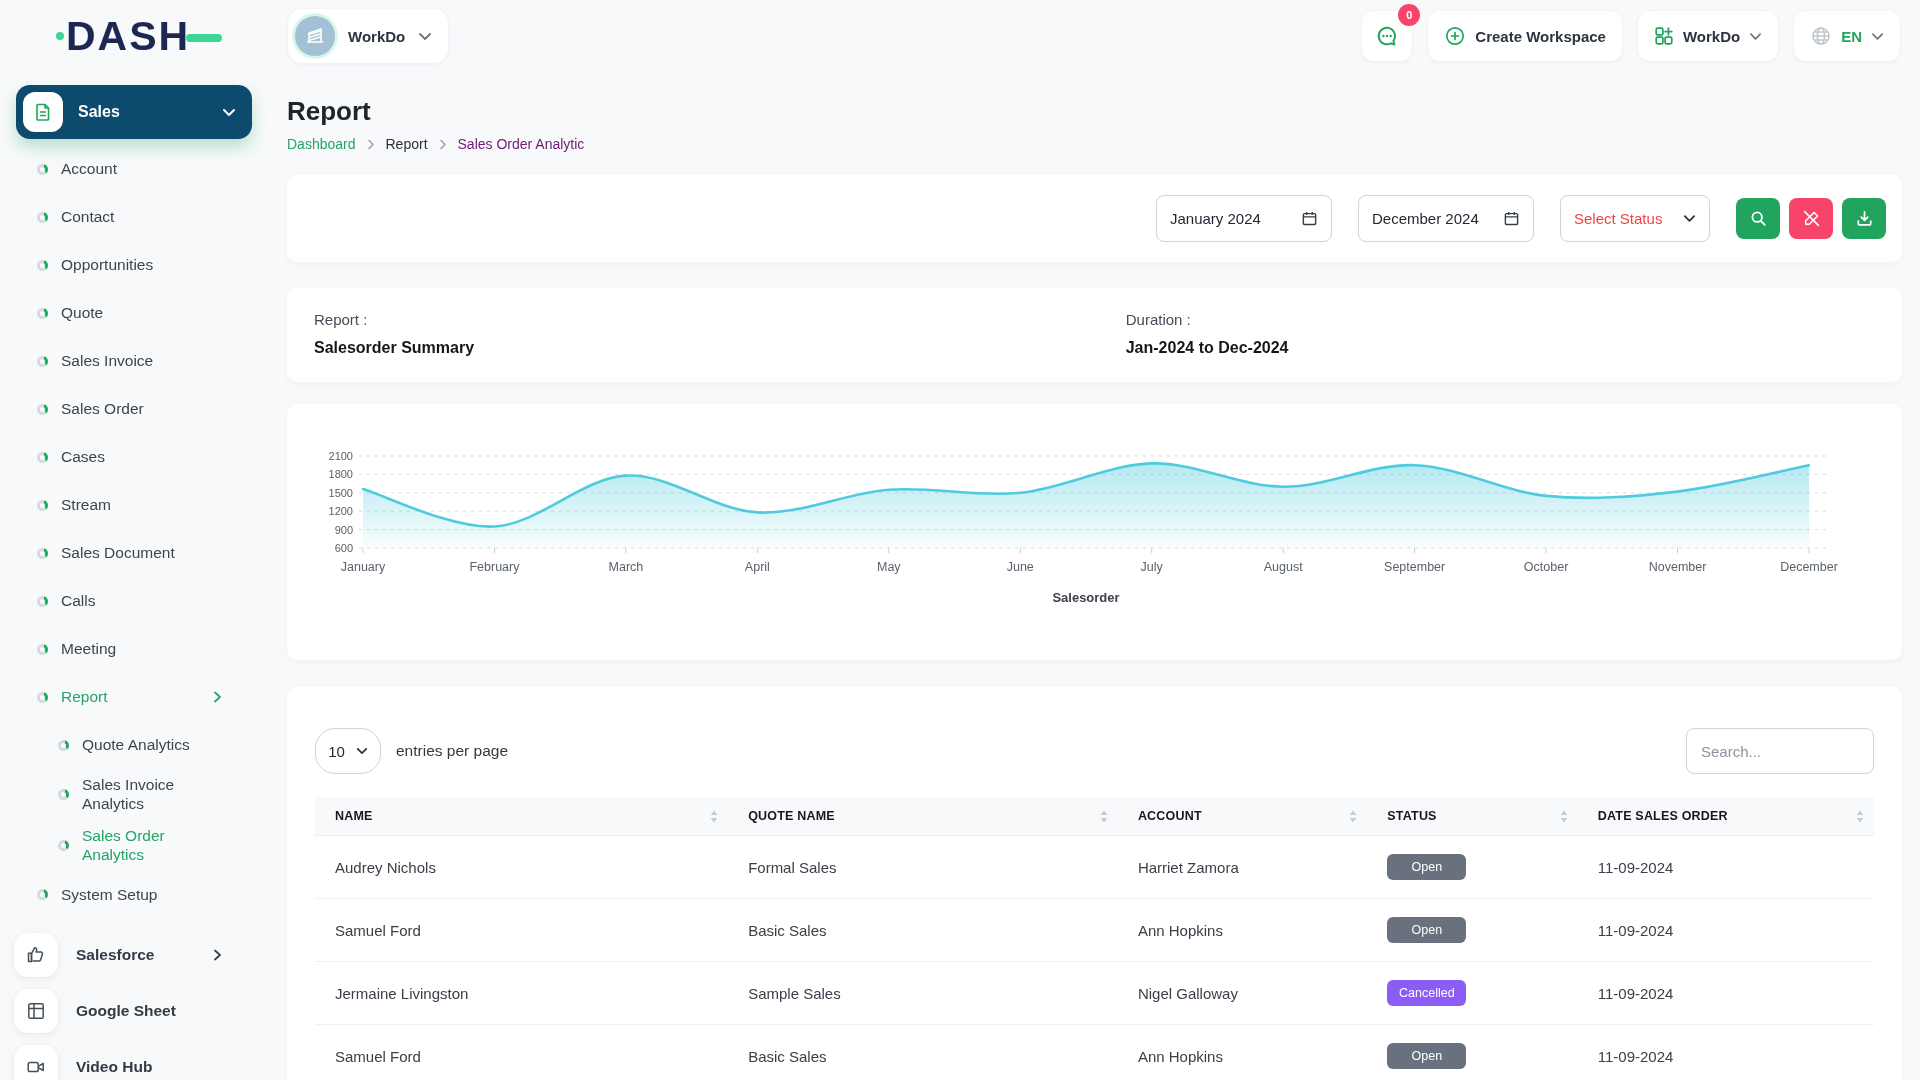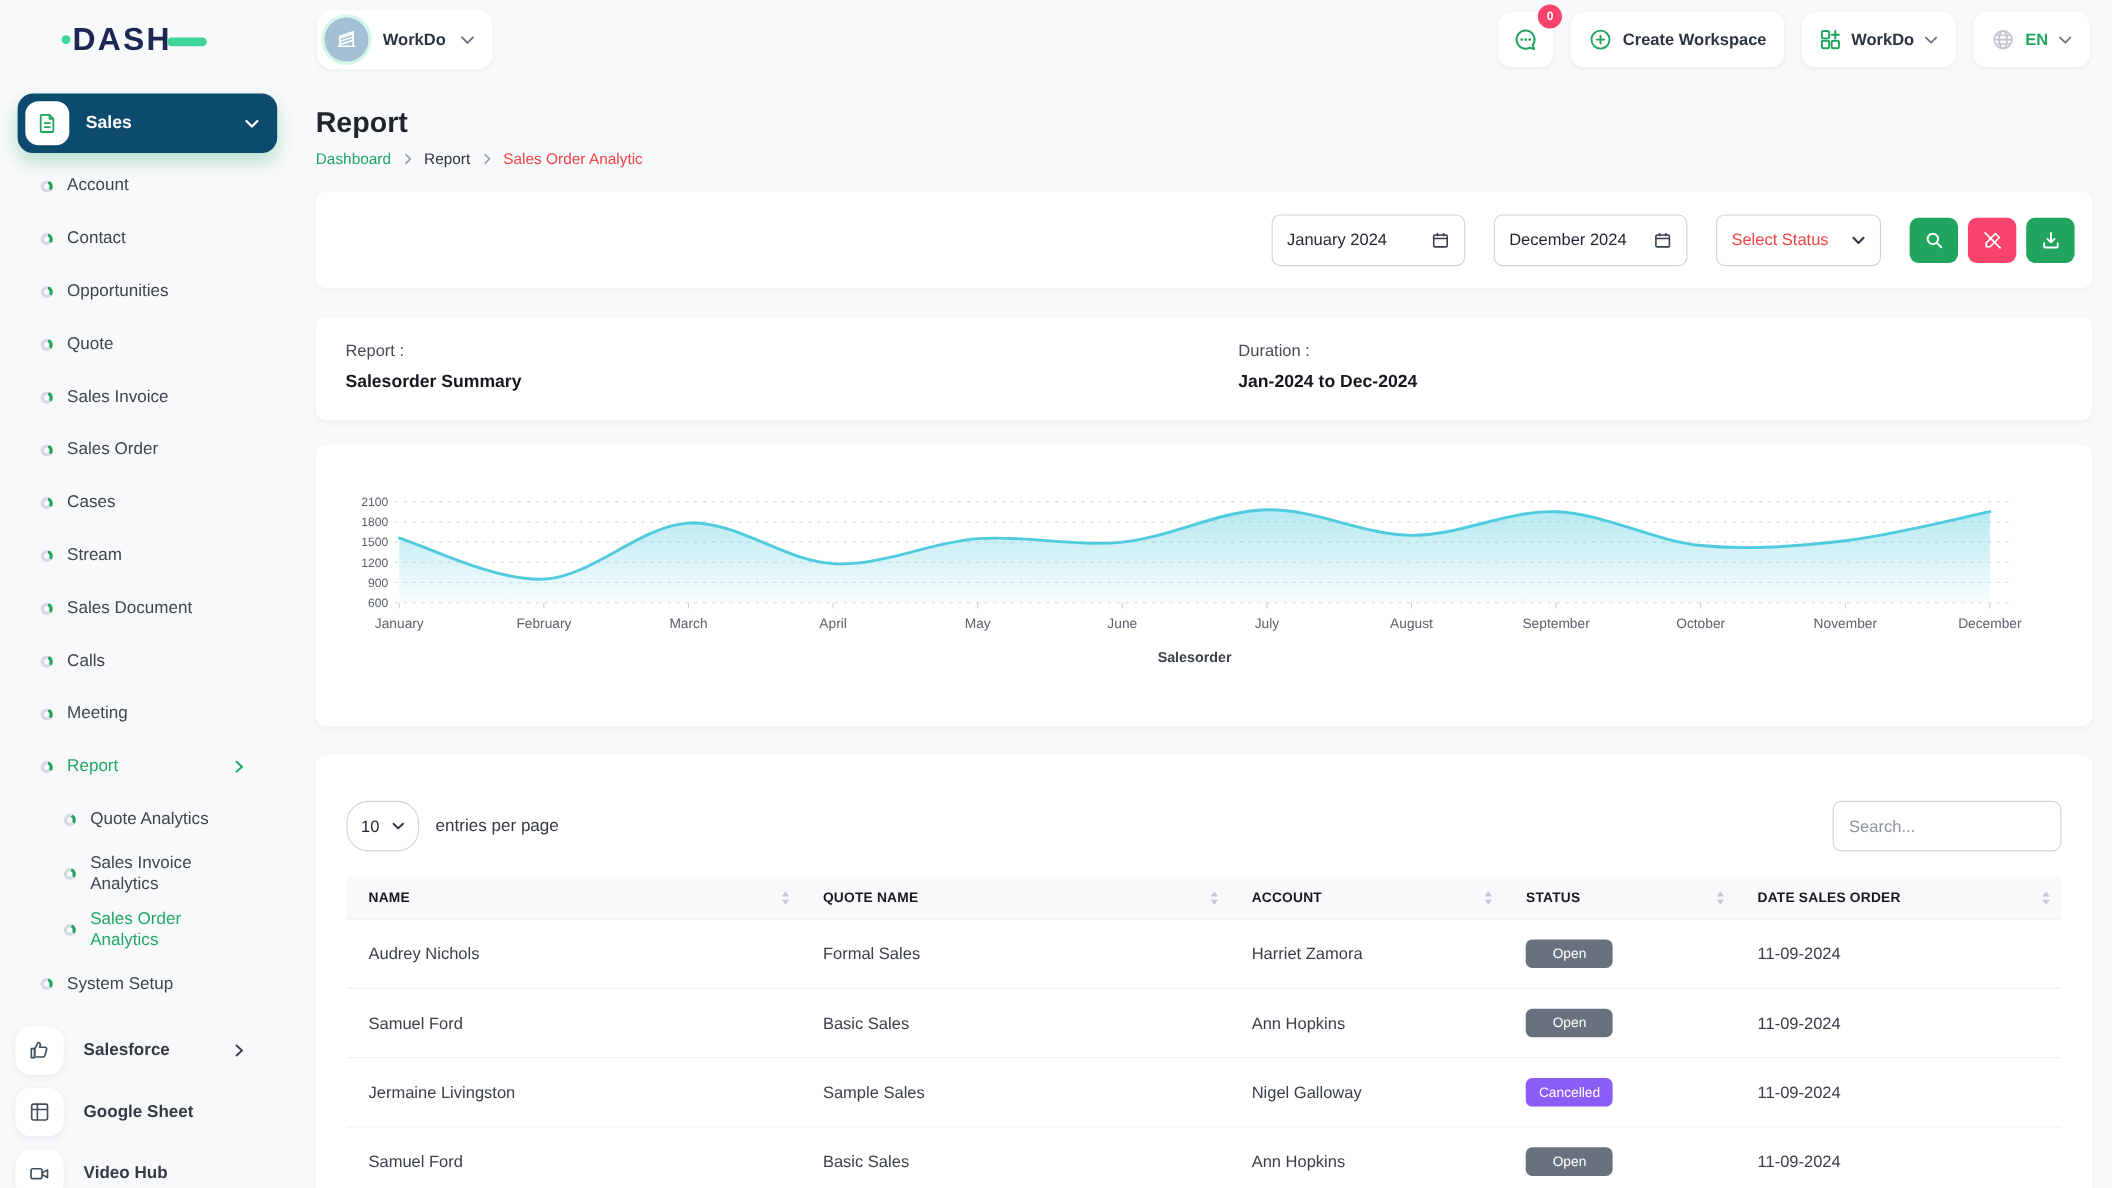--- a/index.html
+++ b/index.html
@@ -5,21 +5,21 @@
   *{box-sizing:border-box;margin:0;padding:0}
   html,body{width:1920px;height:1080px;overflow:hidden}
   body{background:#f8f9fb;font-family:"Liberation Sans",sans-serif;color:#2b3440}
   svg{display:block}
 
   
   .topbar{height:72px;display:flex;align-items:center;padding:0 20px 0 0}
   .logo-zone{width:272px;flex:none;display:flex;align-items:center;padding-left:56px}
   .logo{display:flex;align-items:center}
   .logo-dot{width:8px;height:8px;border-radius:50%;background:#3ed598;margin-right:2px}
-  .logo-text{font-size:29px;font-weight:800;letter-spacing:2px;color:#1c2752}
+  .logo-text{font-size:41px;font-weight:800;letter-spacing:2px;color:#1c2752}
   .logo-bar{width:36px;height:8px;border-radius:5px;background:#3ed598;margin-left:-4px;margin-top:4px}
   .ws-pill{margin-left:16px;height:54px;background:#fff;border:none;border-radius:14px;display:flex;align-items:center;gap:13px;padding:0 16px 0 7px;box-shadow:0 1px 4px rgba(25,35,45,.06);cursor:pointer}
   .ws-avatar{width:40px;height:40px;border-radius:50%;background:#a4c0d4;display:flex;align-items:center;justify-content:center;box-shadow:0 0 0 3px rgba(62,213,152,.22)}
   .ws-label{font-size:15px;font-weight:700;color:#2b3440}
   .top-right{margin-left:auto;display:flex;align-items:center;gap:16px}
   .icon-btn{width:50px;height:50px;background:#fff;border:none;border-radius:12px;position:relative;display:flex;align-items:center;justify-content:center;box-shadow:0 1px 4px rgba(25,35,45,.06);cursor:pointer}
   .badge-dot{position:absolute;top:-7px;right:-8px;min-width:22px;height:22px;border-radius:11px;background:#f8446b;color:#fff;font-size:11px;font-weight:700;display:flex;align-items:center;justify-content:center;padding:0 4px}
   .pill{height:50px;background:#fff;border:none;border-radius:12px;display:flex;align-items:center;gap:9px;padding:0 16px;font-size:15px;font-weight:700;color:#2b3440;box-shadow:0 1px 4px rgba(25,35,45,.06);cursor:pointer}
   .pill .en{color:#22a55e}
 
@@ -42,21 +42,21 @@
   .chev-r{position:absolute;right:50px;top:50%;transform:translateY(-50%)}
   .apps{margin-top:8px}
   .app-item{display:flex;align-items:center;gap:18px;min-height:56px;padding:6px 46px 6px 14px;position:relative;font-size:15.5px;font-weight:700;color:#333b45;cursor:pointer}
   .app-icon{flex:none;width:44px;height:44px;background:#fff;border-radius:14px;box-shadow:0 2px 7px rgba(25,35,45,.08);display:flex;align-items:center;justify-content:center}
 
   
   .page-title{font-size:26px;font-weight:700;color:#20242b;margin:10px 0 9px}
   .breadcrumb{display:flex;align-items:center;gap:11px;font-size:14px}
   .bc-link{color:#23a566;cursor:pointer}
   .bc-current{color:#2b3138}
-  .bc-muted{color:#ef4444}
+  .bc-muted{color:#701a75}
 
   
   .card{background:#fff;border-radius:10px;box-shadow:0 2px 6px rgba(30,40,50,.045)}
   .card.filter{margin-top:22px;height:88px;display:flex;align-items:center;justify-content:flex-end;gap:26px;padding:0 16px}
   .field-box{height:47px;border:1px solid #ced4da;border-radius:8px;background:#fff;display:flex;align-items:center;justify-content:space-between;padding:0 13px;font-size:15px;color:#1f2530}
   .date-box{width:176px}
   .date-box input{border:none;outline:none;width:118px;font-size:15px;color:#1f2530;font-family:"Liberation Sans",sans-serif;background:transparent}
   .status-box{width:150px;cursor:pointer;color:#ef4444}
   .btn-group{display:flex;gap:9px}
   .sq-btn{width:44px;height:41px;border:none;border-radius:8px;display:flex;align-items:center;justify-content:center;cursor:pointer}
@@ -66,21 +66,21 @@
   .card.summary{margin-top:26px;padding:23px 27px 25px;display:grid;grid-template-columns:52% 48%}
   .sum-label{font-size:15px;color:#454c55;margin-bottom:11px}
   .sum-value{font-size:16px;font-weight:700;color:#14171c}
 
   .card.chart{margin-top:22px;padding:38px 22px 20px;overflow:hidden}
 
   .card.table-card{margin-top:26px;padding:42px 0 20px;min-height:399px}
   .controls{display:flex;align-items:center;padding:0 28px}
   .page-size{width:66px;height:46px;border:1px solid #ced4da;border-radius:20px;display:flex;align-items:center;justify-content:center;gap:11px;font-size:15px;color:#1f2530;cursor:pointer;background:#fff}
   .entries-label{margin-left:15px;font-size:15.5px;color:#333a42}
-  .search-input{margin-left:auto;width:208px;height:46px;border:1px solid #ced4da;border-radius:8px;padding:0 14px;font-size:15px;color:#1f2530;outline:none;background:#fff;font-family:"Liberation Sans",sans-serif}
+  .search-input{margin-left:auto;width:188px;height:46px;border:1px solid #ced4da;border-radius:8px;padding:0 14px;font-size:15px;color:#1f2530;outline:none;background:#fff;font-family:"Liberation Sans",sans-serif}
   .search-input::placeholder{color:#8d949e}
   table{width:calc(100% - 56px);margin:23px 28px 0;border-collapse:collapse;table-layout:fixed}
   thead th{background:#f8f9fb;border-bottom:1px solid #eceff2;padding:12px 10px 12px 20px}
   .th-inner{display:flex;align-items:center;justify-content:space-between;font-size:12.5px;font-weight:700;color:#16181d;letter-spacing:.2px}
   tbody td{padding:18px 10px 18px 20px;font-size:15px;color:#3a4049;border-bottom:1px solid #eef1f4;overflow:hidden;white-space:nowrap}
   .badge-status{display:inline-block;min-width:79px;padding:6px 10px;border-radius:6px;color:#fff;font-size:12.5px;text-align:center;cursor:default}
 </style>
 </head>
 <body>
 

